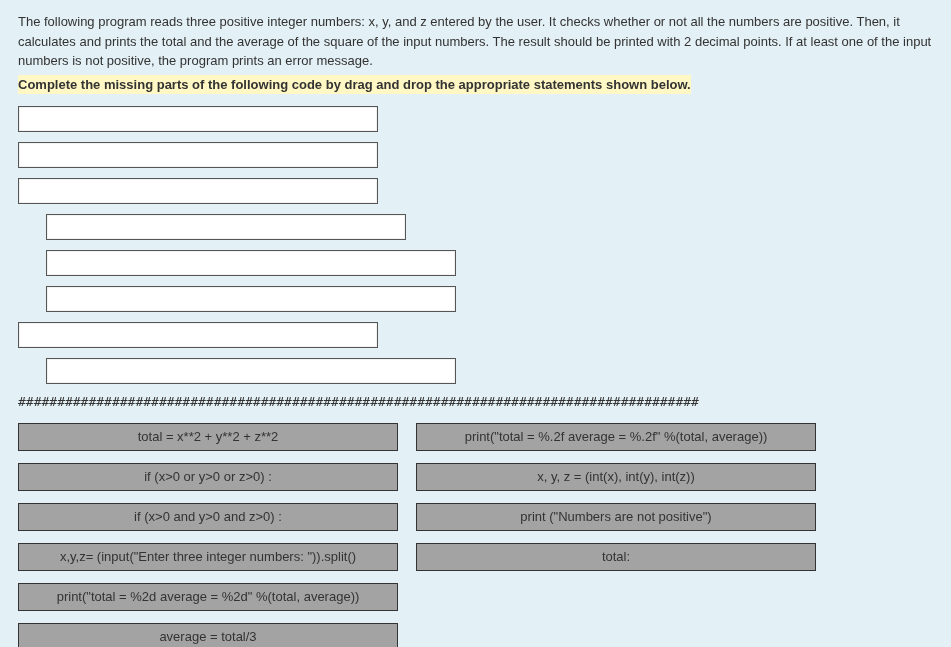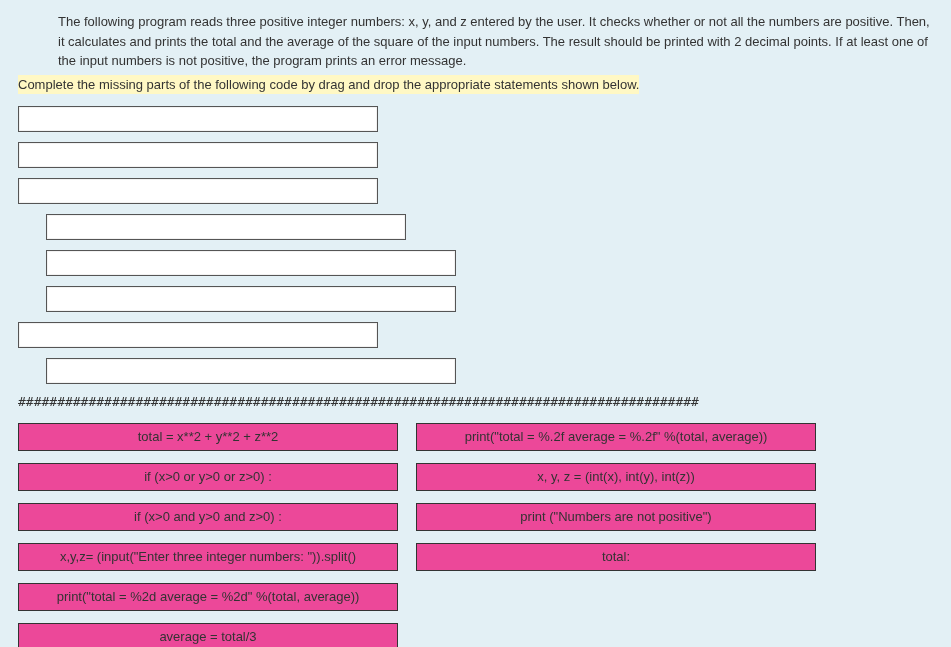--- a/index.html
+++ b/index.html
@@ -7,25 +7,24 @@
     font-family: Arial, sans-serif;
     font-size: 13px;
     background: #e3f0f5;
     color: #333;
     padding: 12px 18px;
     width: 951px;
   }
   .description {
     line-height: 1.5;
     margin-bottom: 4px;
-    margin-left: 40px;
   }
   .instruction {
     background: #fff8c4;
-    font-weight: normal;
+    font-weight: bold;
     padding: 2px 0;
     margin-bottom: 12px;
     display: inline-block;
   }
   .drop-area {
     margin-bottom: 10px;
   }
   .drop-slot {
     background: #fff;
     border: 1px solid #555;
@@ -49,21 +48,21 @@
     white-space: nowrap;
     overflow: hidden;
   }
   .choices {
     display: grid;
     grid-template-columns: 380px 400px;
     column-gap: 18px;
     row-gap: 12px;
   }
   .choice {
-    background: #ec4899;
+    background: #a3a3a3;
     border: 1px solid #333;
     height: 28px;
     display: flex;
     align-items: center;
     justify-content: center;
     font-size: 13px;
     cursor: move;
     text-align: center;
     padding: 0 6px;
   }

